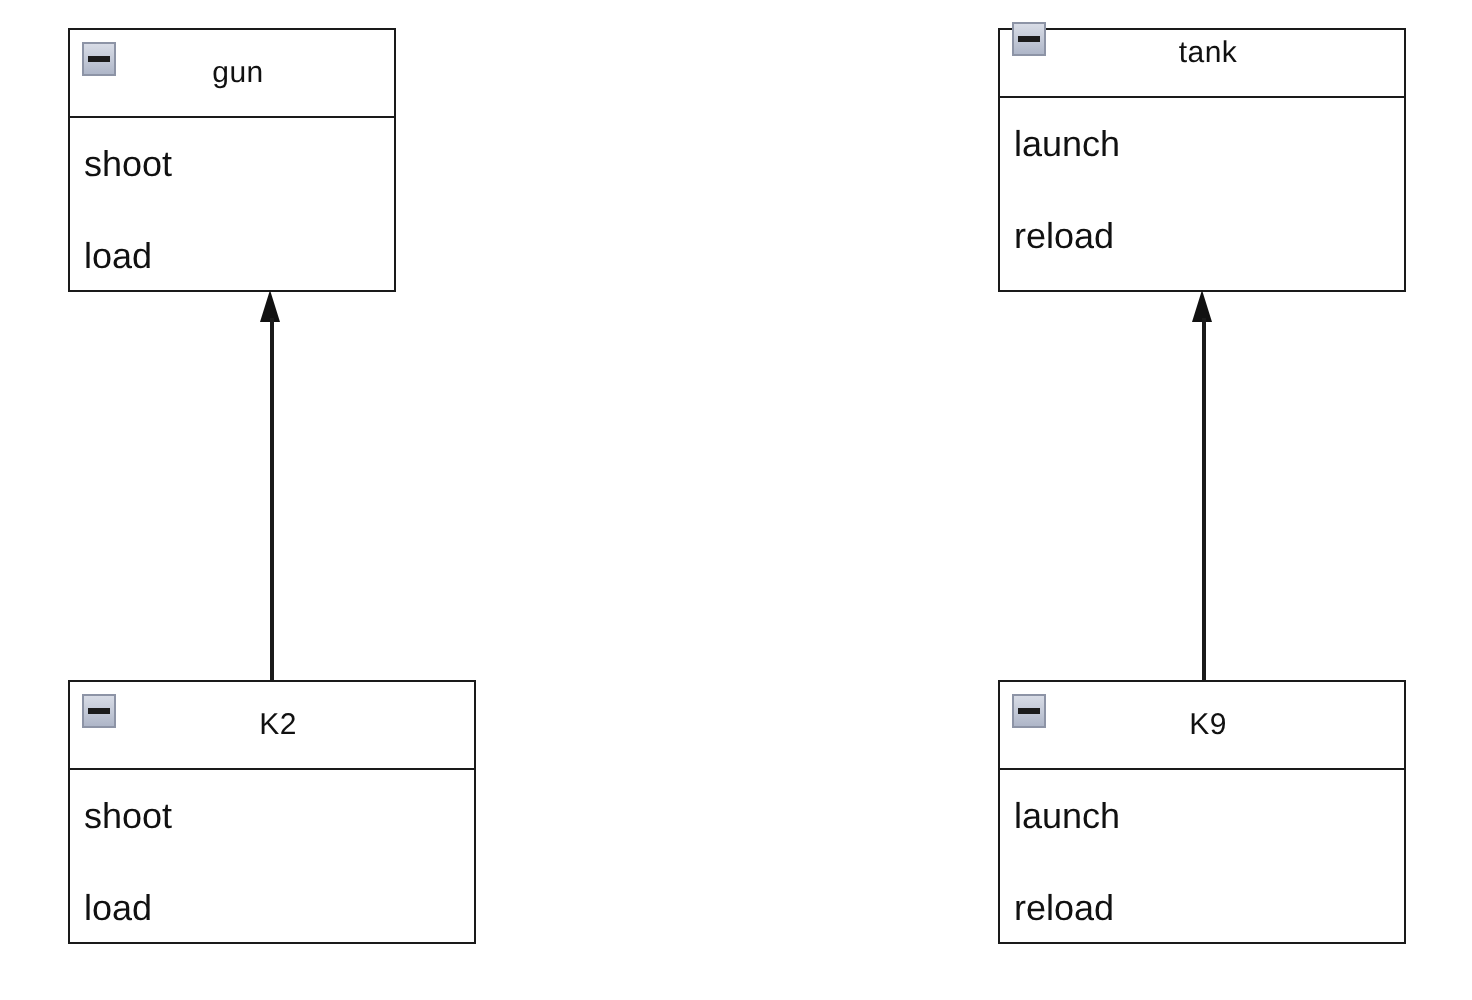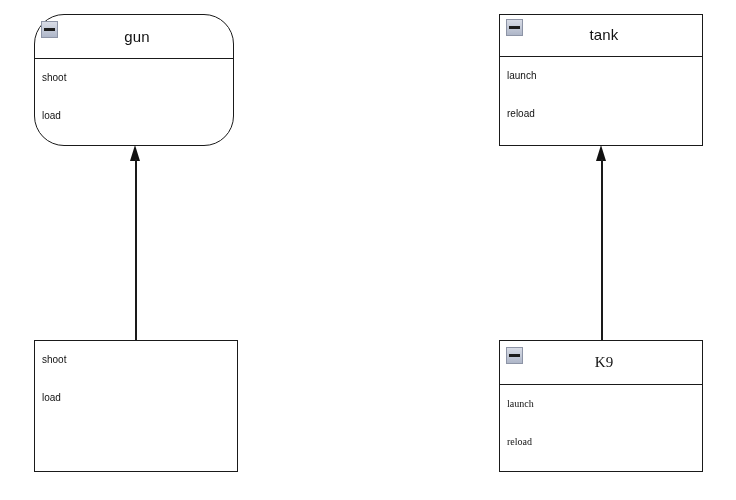--- a/index.html
+++ b/index.html
@@ -73,21 +73,21 @@
   }
 
   .class-body {
     flex: 1 1 auto;
     padding: 14px 0 0 7px;
     display: flex;
     flex-direction: column;
   }
 
   .member {
-    font-size: 10px;
+    font-size: 18px;
     line-height: 1;
     color: #111111;
     margin-bottom: 28px;
   }
 
   
   .connector {
     position: absolute;
   }
   .connector .shaft {
@@ -105,21 +105,21 @@
     border-left: 5.6px solid transparent;
     border-right: 5.6px solid transparent;
     border-bottom: 16px solid #111111;
   }
 </style>
 </head>
 <body>
 
 <div id="canvas">
 
-  <div class="class-box" style="left:34px; top:14px; width:200px; height:132px;border-radius:30px;">
+  <div class="class-box" style="left:34px; top:14px; width:164px; height:132px;">
     <div class="class-header">
       <span class="collapse-icon">
         <span class="bar"></span>
       </span>
       <span class="class-title">gun</span>
     </div>
     <div class="class-body">
       <span class="member">shoot</span>
       <span class="member">load</span>
     </div>
@@ -132,27 +132,33 @@
       </span>
       <span class="class-title">tank</span>
     </div>
     <div class="class-body">
       <span class="member">launch</span>
       <span class="member">reload</span>
     </div>
   </div>
 
   <div class="class-box" style="left:34px; top:340px; width:204px; height:132px;">
+    <div class="class-header">
+      <span class="collapse-icon">
+        <span class="bar"></span>
+      </span>
+      <span class="class-title">K2</span>
+    </div>
     <div class="class-body">
       <span class="member">shoot</span>
       <span class="member">load</span>
     </div>
   </div>
 
-  <div class="class-box" style="left:499px; top:340px; width:204px; height:132px;font-family:Liberation Serif, serif;">
+  <div class="class-box" style="left:499px; top:340px; width:204px; height:132px;">
     <div class="class-header">
       <span class="collapse-icon">
         <span class="bar"></span>
       </span>
       <span class="class-title">K9</span>
     </div>
     <div class="class-body">
       <span class="member">launch</span>
       <span class="member">reload</span>
     </div>

